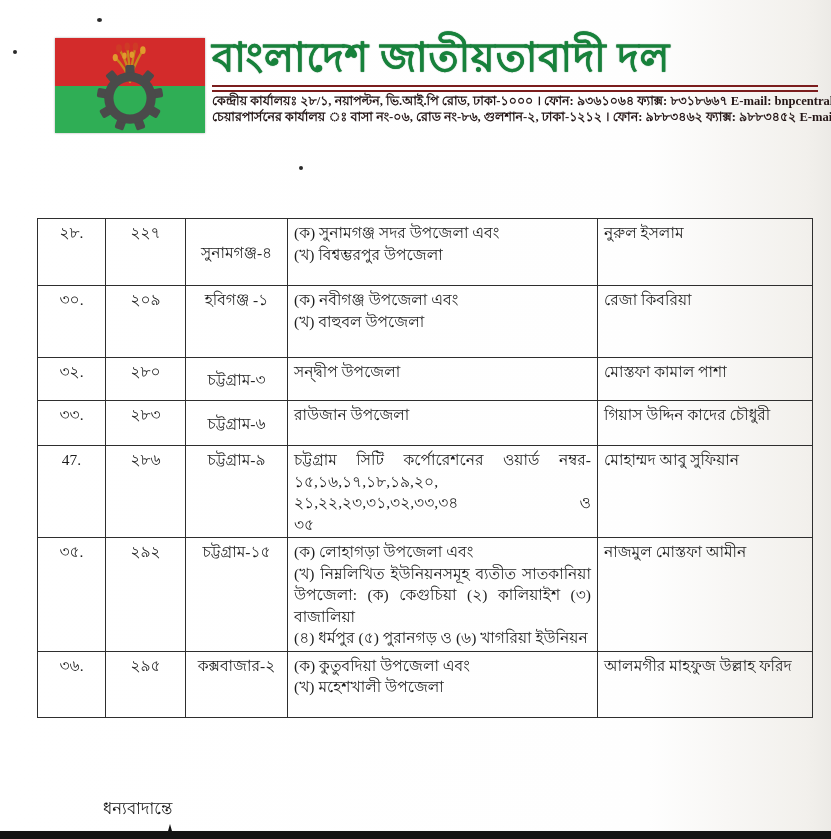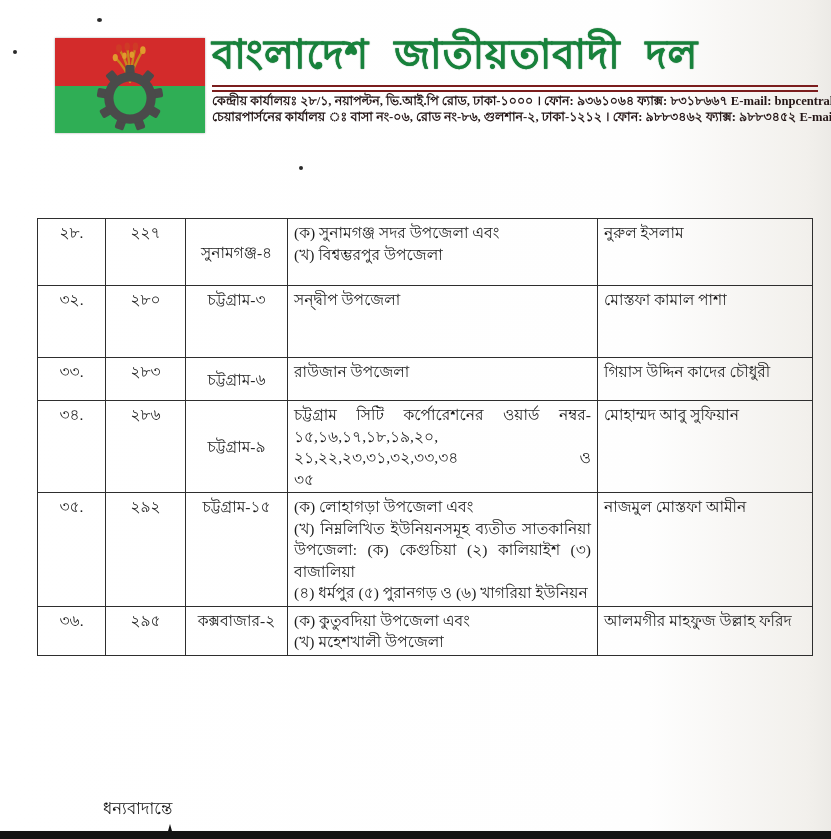--- a/index.html
+++ b/index.html
@@ -28,21 +28,21 @@
   .header{position:absolute;left:0;top:0;width:100%;height:180px;}
   .flag{
     position:absolute;left:55px;top:38px;width:150px;height:95px;
     box-shadow:0 0 2px rgba(0,0,0,.35);
   }
   .flag .half-red{position:absolute;left:0;top:0;width:100%;height:50%;background:#d32b2b;}
   .flag .half-green{position:absolute;left:0;top:50%;width:100%;height:50%;background:#2fae55;}
   .flag svg{position:absolute;left:50%;top:52%;transform:translate(-50%,-50%);}
   .title-block{position:absolute;left:212px;top:33px;width:606px;}
   .party-title{
-    font-family:Liberation Mono, monospace;
+    font-family:Liberation Serif, serif;
     font-size:40px;font-weight:800;line-height:50px;
     color:#17823b;letter-spacing:1px;white-space:nowrap;
     text-shadow:0 0 1px #0e5e28;
   }
   .double-rule{margin-top:2px;height:3px;border-top:2.5px solid #7b1d1d;border-bottom:2px solid #7b1d1d;}
   .office-lines{margin-top:2px;}
   .office-line{
     font-size:12.6px;font-weight:700;line-height:15.5px;
     color:#241616;white-space:nowrap;
   }
@@ -157,20 +157,30 @@
         <td class="c">২২৭</td>
         <td class="c">সুনামগঞ্জ-৪</td>
         <td>
           <div class="area-line">(ক) সুনামগঞ্জ সদর উপজেলা এবং</div>
           <div class="area-line">(খ) বিশ্বম্ভরপুর উপজেলা</div>
         </td>
         <td>নুরুল ইসলাম</td>
       </tr>
 
 
+      <tr>
+        <td class="c">৩০.</td>
+        <td class="c">২০৯</td>
+        <td class="c">হবিগঞ্জ -১</td>
+        <td>
+          <div class="area-line">(ক) নবীগঞ্জ উপজেলা এবং</div>
+          <div class="area-line">(খ) বাহুবল উপজেলা</div>
+        </td>
+        <td>রেজা কিবরিয়া</td>
+      </tr>
 
 
       <tr>
         <td class="c">৩২.</td>
         <td class="c">২৮০</td>
         <td class="c">চট্টগ্রাম-৩</td>
         <td>
           <div class="area-line">সন্দ্বীপ উপজেলা</div>
         </td>
         <td>মোস্তফা কামাল পাশা</td>
@@ -180,21 +190,21 @@
         <td class="c">৩৩.</td>
         <td class="c">২৮৩</td>
         <td class="c">চট্টগ্রাম-৬</td>
         <td>
           <div class="area-line">রাউজান উপজেলা</div>
         </td>
         <td>গিয়াস উদ্দিন কাদের চৌধুরী</td>
       </tr>
 
       <tr>
-        <td class="c">৩৪.</td>
+        <td class="c">47.</td>
         <td class="c">২৮৬</td>
         <td class="c">চট্টগ্রাম-৯</td>
         <td>
           <div class="area-line jl">চট্টগ্রাম সিটি কর্পোরেশনের ওয়ার্ড নম্বর-</div>
           <div class="area-line jl">১৫,১৬,১৭,১৮,১৯,২০, ২১,২২,২৩,৩১,৩২,৩৩,৩৪ ও</div>
           <div class="area-line">৩৫</div>
         </td>
         <td>মোহাম্মদ আবু সুফিয়ান</td>
       </tr>
 

